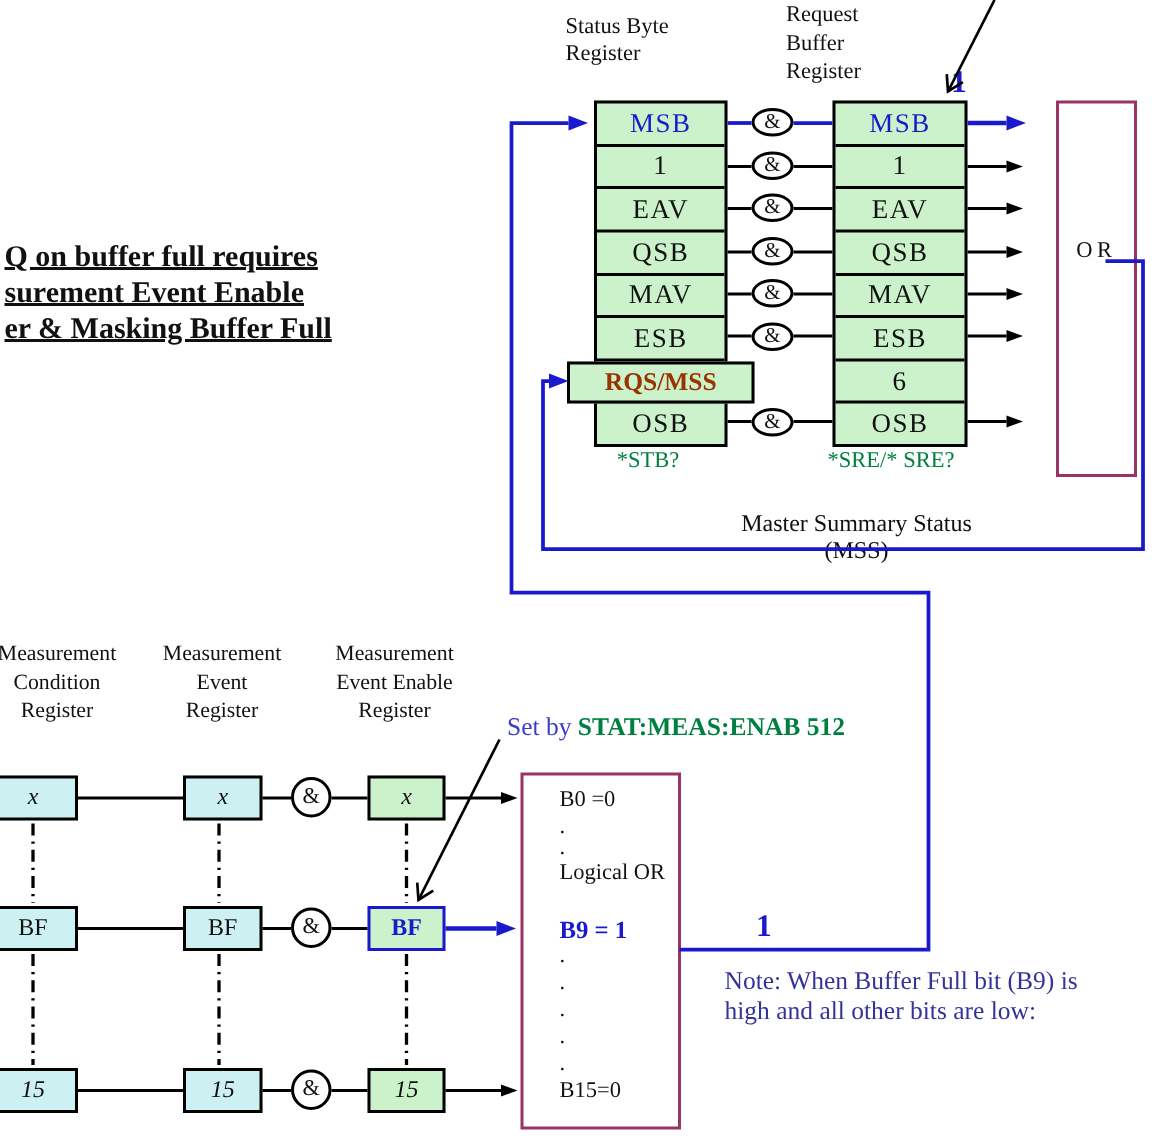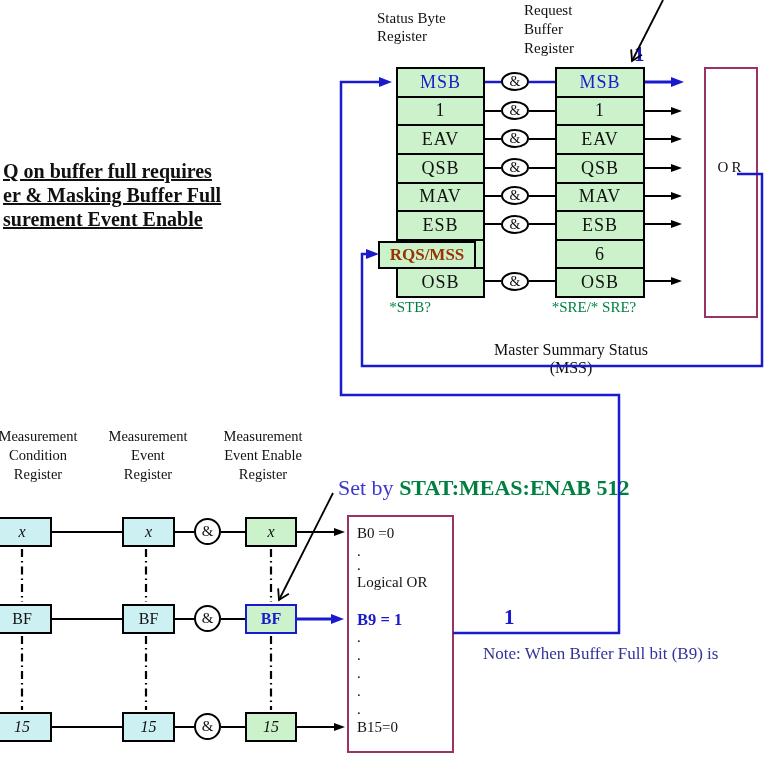--- a/index.html
+++ b/index.html
@@ -36,28 +36,28 @@
   .rbox { border:2px solid #000; display:flex; align-items:center; justify-content:center; font-size:16px; }
   .cyan  { background:var(--cell-cyan); }
   .green { background:var(--cell-green); }
   .it { font-style:italic; }
   .bf-enable { border:2px solid var(--blue); font-weight:bold; color:var(--blue); }
 
   .amp { border:2px solid #000; border-radius:50%; background:#fff; display:flex; align-items:center;
          justify-content:center; font-size:14px; z-index:2; }
 
   .logbox { border:2px solid var(--purple); background:#fff; z-index:2; }
-  .logbox > div { position:absolute; left:8px; font-size:15px; white-space:nowrap; }
+  .logbox > div { position:absolute; left:24px; font-size:15px; white-space:nowrap; }
   .logbox .bold { font-weight:normal; }
   .logbox .b9 { font-weight:bold; color:var(--blue); font-size:16.5px; }
   .dot { line-height:8px; }
 
   .oneflag { color:var(--blue); font-weight:bold; font-size:21px; }
 
-  .setby { font-size:22px; white-space:nowrap; }
+  .setby { font-size:17px; white-space:nowrap; }
   .setby .pre { color:var(--setby-blue); }
   .setby .cmd { color:var(--green-text); font-weight:bold; }
 
   .note { font-size:17px; line-height:20px; color:var(--note-blue); white-space:nowrap; }
 
   svg.layer { position:absolute; left:0; top:0; z-index:4; pointer-events:none; }
   .lnk { stroke:#000; stroke-width:2; fill:none; }
   .lnk-thin { stroke:#000; stroke-width:1.8; fill:none; }
   .lnb { stroke:var(--blue); stroke-width:2.5; fill:none; }
   .lnb-th { stroke:var(--blue); stroke-width:3; fill:none; }
@@ -65,22 +65,22 @@
   .fb { fill:#000; } .fbl { fill:var(--blue); }
   .so { stroke:#000; stroke-width:1.8; fill:none; }
 </style>
 </head>
 <body>
 
 <div id="canvas">
 
   <div class="abs leftnote" style="left:3px; top:159px;">
     <div>Q on buffer full requires</div>
+    <div>surement Event Enable</div>
     <div>er &amp; Masking Buffer Full</div>
-    <div>surement Event Enable</div>
   </div>
 
   <div class="abs toplabel" style="left:377px; top:9px; width:120px;">
     <div>Status Byte</div>
     <div>Register</div>
   </div>
   <div class="abs toplabel" style="left:524px; top:1px; width:120px; line-height:19px;">
     <div>Request</div>
     <div>Buffer</div>
     <div>Register</div>
@@ -101,31 +101,31 @@
     <div class="cell msb">MSB</div>
     <div class="cell">1</div>
     <div class="cell">EAV</div>
     <div class="cell">QSB</div>
     <div class="cell">MAV</div>
     <div class="cell">ESB</div>
     <div class="cell">6</div>
     <div class="cell">OSB</div>
   </div>
 
-  <div class="abs rqs" style="left:378px; top:241px; width:98px; height:28px;">RQS/MSS</div>
+  <div class="abs rqs" style="left:378px; top:241px; width:125px; height:28px;">RQS/MSS</div>
 
   <div class="abs amp" style="left:501px; top:72px;  width:28px; height:19px;">&amp;</div>
   <div class="abs amp" style="left:501px; top:101px; width:28px; height:19px;">&amp;</div>
   <div class="abs amp" style="left:501px; top:129px; width:28px; height:19px;">&amp;</div>
   <div class="abs amp" style="left:501px; top:158px; width:28px; height:19px;">&amp;</div>
   <div class="abs amp" style="left:501px; top:186px; width:28px; height:19px;">&amp;</div>
   <div class="abs amp" style="left:501px; top:215px; width:28px; height:19px;">&amp;</div>
   <div class="abs amp" style="left:501px; top:272px; width:28px; height:19px;">&amp;</div>
 
-  <div class="abs qlabel ctr" style="left:360px; top:299px; width:100px;font-family:Liberation Serif, serif;">*STB?</div>
+  <div class="abs qlabel ctr" style="left:382px; top:299px; width:100px;font-family:Liberation Serif, serif;">*STB?</div>
   <div class="abs qlabel ctr" style="left:534px; top:299px; width:120px;">*SRE/* SRE?</div>
 
   <div class="abs orbox" style="left:683px; top:67px; width:54px; height:251px;margin-left:21px;">
     <span>OR</span>
   </div>
 
   <div class="abs oneflag" style="left:634px; top:42px;">1</div>
 
   <div class="abs ctr" style="left:471px; top:341px; width:200px; font-size:16px;">Master Summary Status (MSS)</div>
 
@@ -176,20 +176,21 @@
     <div class="dot" style="top:152px;">.</div>
     <div class="dot" style="top:170px;">.</div>
     <div class="dot" style="top:188px;">.</div>
     <div style="top:202px;">B15=0</div>
   </div>
 
   <div class="abs oneflag" style="left:504px; top:605px;">1</div>
 
   <div class="abs note" style="left:483px; top:644px;">
     <div>Note: When Buffer Full bit (B9) is</div>
+    <div>high and all other bits are low:</div>
   </div>
 
   <svg class="layer" width="769" height="761" viewBox="0 0 769 761">
     <defs>
       <marker id="ab" markerWidth="13" markerHeight="10" refX="1" refY="5" orient="auto" markerUnits="userSpaceOnUse">
         <path class="fb" d="M1,1 L12,5 L1,9 Z"></path>
       </marker>
       <marker id="abl" markerWidth="15" markerHeight="12" refX="1" refY="6" orient="auto" markerUnits="userSpaceOnUse">
         <path class="fbl" d="M1,1 L14,6 L1,11 Z"></path>
       </marker>

